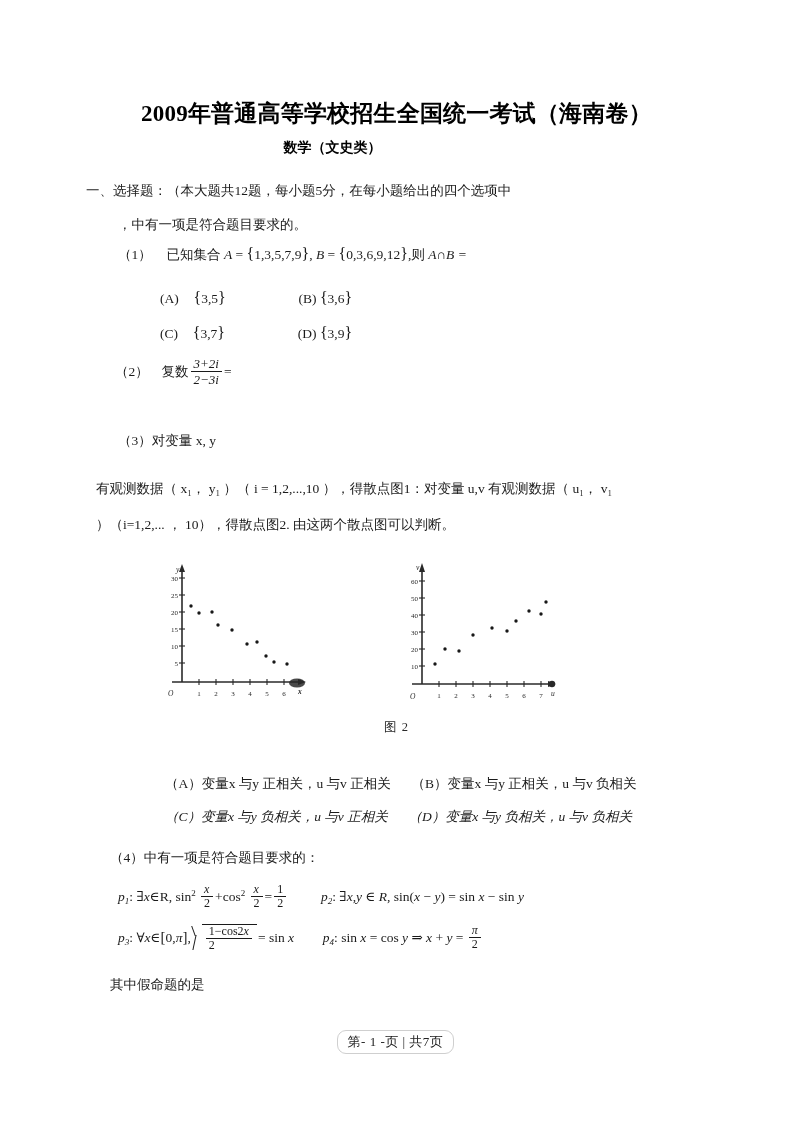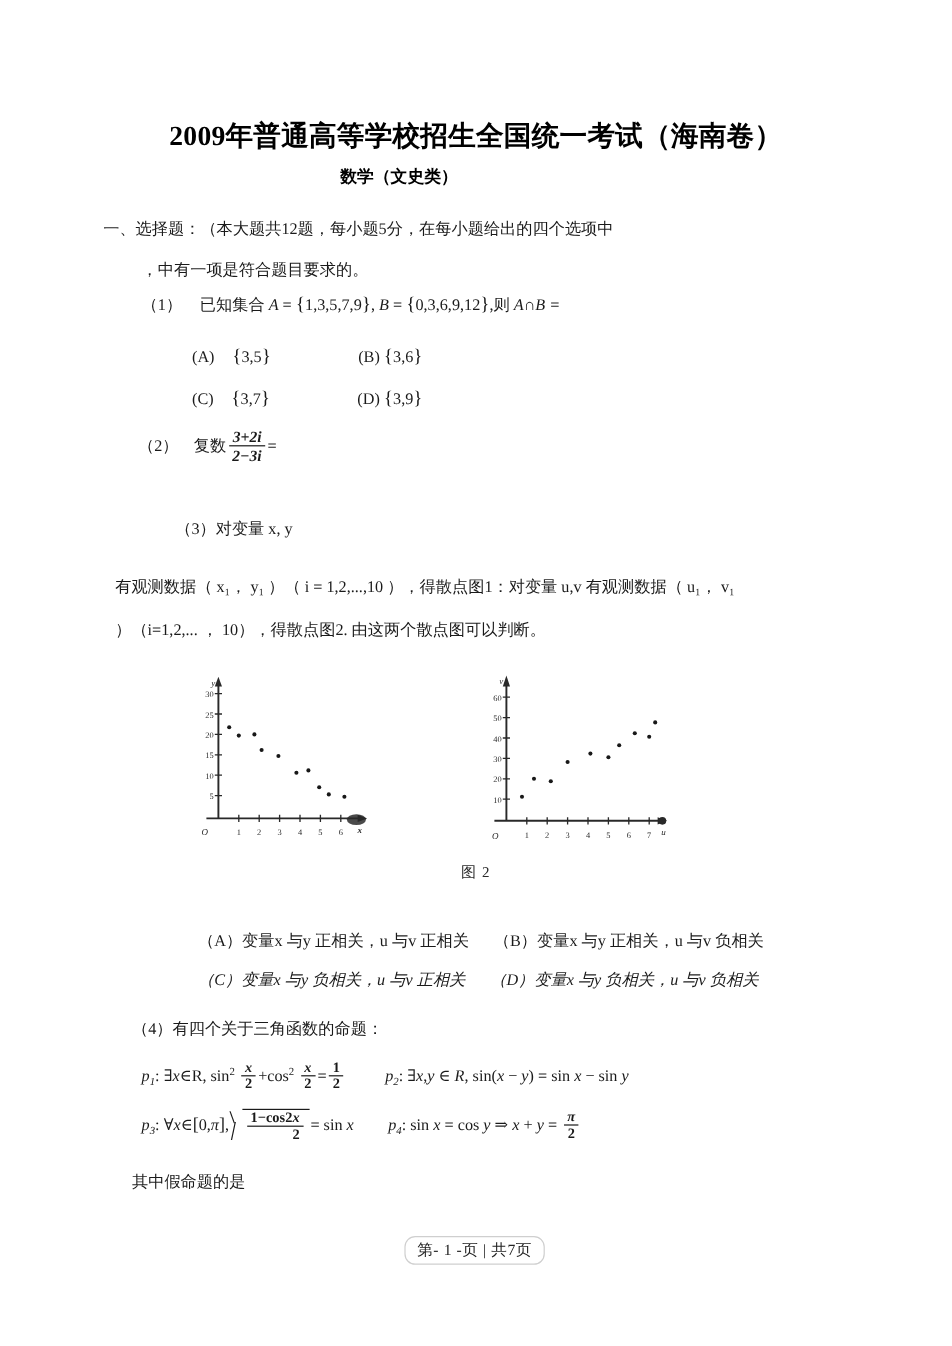--- a/index.html
+++ b/index.html
@@ -55,21 +55,21 @@
   .sec-intro1 { left: 86px;  top: 182px; }
   .sec-intro2 { left: 118px; top: 216px; }
 
   .q1-stem  { left: 118px; top: 245px; }
   .q1-opts-a { left: 160px; top: 289px; }
   .q1-opts-b { left: 160px; top: 324px; }
 
   .q2-stem { left: 115px; top: 357px; }
   .q2-opts { left: 140px; top: 396px; }
 
-  .q3-stem  { left: 118px; top: 432px; margin-left: 28px; }
+  .q3-stem  { left: 118px; top: 432px; }
   .q3-line1 { left: 96px;  top: 480px; }
   .q3-line2 { left: 96px;  top: 516px; }
   .q3-opt-ab { left: 165px; top: 775px; }
   .q3-opt-cd { left: 165px; top: 808px; font-style: italic; }
 
   .q4-stem  { left: 110px; top: 849px; }
   .q4-p12   { left: 118px; top: 884px; }
   .q4-p34   { left: 118px; top: 924px; }
   .q4-tail  { left: 110px; top: 976px; }
 
@@ -77,25 +77,24 @@
   .mi { font-style: italic; font-family: "Liberation Serif", "DejaVu Serif", serif; }
   .mn { font-style: normal; }
   .sub { font-size: 9px; vertical-align: -3px; font-style: italic; }
   .sup { font-size: 9px; vertical-align: 5px; font-style: normal; }
   .brace { font-size: 16px; }
 
   
   .frac {
     display: inline-block;
     vertical-align: middle;
-    text-align: right;
+    text-align: left;
     margin: 0 2px;
     position: relative;
     top: -1px;
-    font-weight: bold;
   }
   .frac .num {
     display: block;
     padding: 0 3px;
     border-bottom: 1.1px solid #1a1a1a;
     line-height: 15px;
     font-size: 13px;
   }
   .frac .den {
     display: block;
@@ -370,21 +369,21 @@
     <span style="display:inline-block;width:14px"></span>
     <span>（B）变量x 与y 正相关，u 与v 负相关</span>
   </div>
   <div class="ln q3-opt-cd">
     <span>（C）变量x 与y 负相关，u 与v 正相关</span>
     <span style="display:inline-block;width:14px"></span>
     <span>（D）变量x 与y 负相关，u 与v 负相关</span>
   </div>
 
   <div class="ln q4-stem">
-    <span>（4）</span><span>有四个关于三角函数的命题：</span>
+    <span>（4）</span><span>中有一项是符合题目要求的：</span>
   </div>
 
   <div class="ln q4-p12">
     <span class="mi">p<span class="sub">1</span></span><span>: </span>
     <span>∃<span class="mi">x</span>∈R, sin<span class="sup">2</span> <span class="frac sm"><span class="num mi">x</span><span class="den mn">2</span></span>+cos<span class="sup">2</span> <span class="frac sm"><span class="num mi">x</span><span class="den mn">2</span></span>=<span class="frac sm"><span class="num mn">1</span><span class="den mn">2</span></span></span>
     <span style="display:inline-block;width:26px"></span>
     <span class="mi">p<span class="sub">2</span></span><span>: </span>
     <span>∃<span class="mi">x</span>,<span class="mi">y</span> ∈ <span class="mi">R</span>, sin(<span class="mi">x</span> − <span class="mi">y</span>) = sin <span class="mi">x</span> − sin <span class="mi">y</span></span>
   </div>
 

